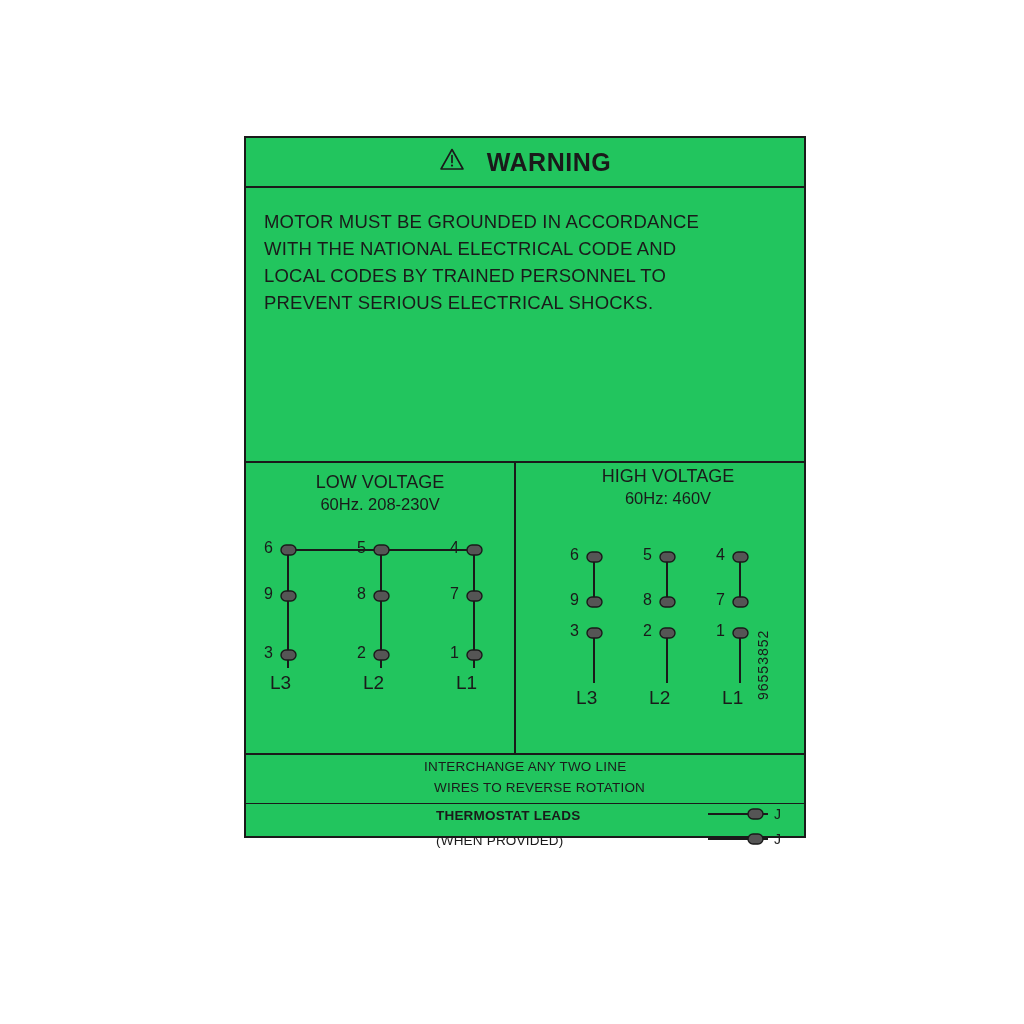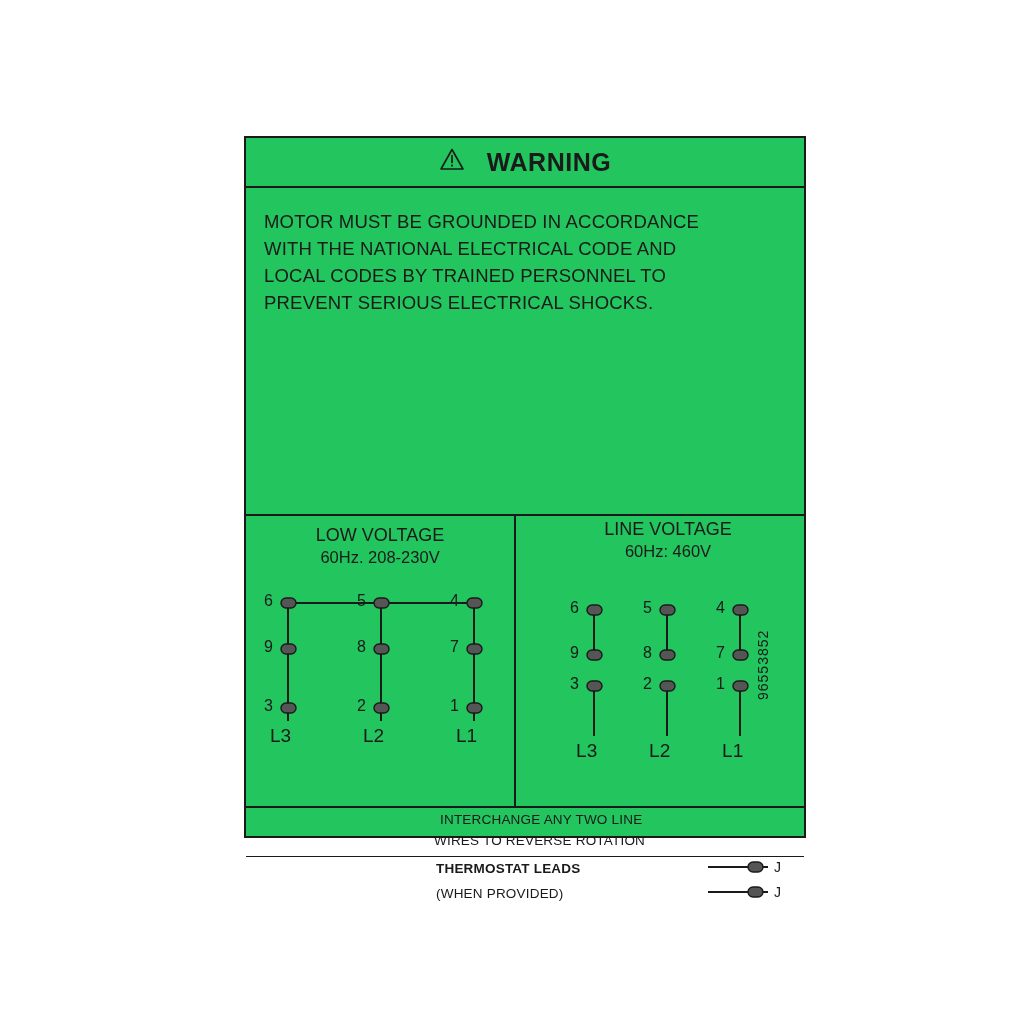--- a/index.html
+++ b/index.html
@@ -42,21 +42,21 @@
     font-weight: bold;
     letter-spacing: 0.5px;
   }
   .warn-tri {
     display: block;
   }
 
   
   .warn-body {
     padding: 20px 18px 10px 18px;
-    height: 328px;
+    height: 275px;
     box-sizing: border-box;
     border-bottom: 2px solid #1a1a1a;
   }
   .warn-body p {
     margin: 0;
     font-size: 18.5px;
     line-height: 27px;
     letter-spacing: 0.2px;
   }
   .warn-gap {
@@ -190,21 +190,21 @@
       <div style="position:absolute;left:18px;top:181px;font-size:16px">3</div>
       <div style="position:absolute;left:111px;top:181px;font-size:16px">2</div>
       <div style="position:absolute;left:204px;top:181px;font-size:16px">1</div>
 
       <div style="position:absolute;left:24px;top:209px;font-size:19px">L3</div>
       <div style="position:absolute;left:117px;top:209px;font-size:19px">L2</div>
       <div style="position:absolute;left:210px;top:209px;font-size:19px">L1</div>
     </div>
 
     <div class="diag-cell diag-right">
-      <div class="diag-title" style="margin-top:2px">LINE VOLTAGE</div>
+      <div class="diag-title" style="margin-top:2px">HIGH VOLTAGE</div>
       <div class="diag-sub">60Hz: 460V</div>
 
       <svg class="wire-svg" width="280" height="292">
 
         <line x1="62" y1="94" x2="62" y2="139" stroke="#1a1a1a" stroke-width="2"></line>
 
         <line x1="62" y1="165" x2="62" y2="220" stroke="#1a1a1a" stroke-width="2"></line>
 
         <line x1="135" y1="94" x2="135" y2="139" stroke="#1a1a1a" stroke-width="2"></line>
         <line x1="135" y1="165" x2="135" y2="220" stroke="#1a1a1a" stroke-width="2"></line>
@@ -237,21 +237,21 @@
       <div style="position:absolute;left:111px;top:159px;font-size:16px">2</div>
       <div style="position:absolute;left:184px;top:159px;font-size:16px">1</div>
 
       <div style="position:absolute;left:44px;top:224px;font-size:19px">L3</div>
       <div style="position:absolute;left:117px;top:224px;font-size:19px">L2</div>
       <div style="position:absolute;left:190px;top:224px;font-size:19px">L1</div>
     </div>
   </div>
 
   <div class="note-row1">
-    <div class="note-line" style="left:194px;top:4px;">INTERCHANGE ANY TWO LINE</div>
+    <div class="note-line" style="left:178px;top:4px;">INTERCHANGE ANY TWO LINE</div>
     <div class="note-line" style="left:188px;top:25px;">WIRES TO  REVERSE ROTATION</div>
   </div>
 
   <div class="note-row2">
     <div class="note-line" style="left:190px;top:4px;font-weight:bold;">THERMOSTAT LEADS</div>
     <div class="note-line" style="left:190px;top:29px;">(WHEN PROVIDED)</div>
 
     <svg style="position:absolute;left:0;top:0;" width="558" height="53">
       <line x1="462" y1="10" x2="522" y2="10" stroke="#1a1a1a" stroke-width="2"></line>
       <rect x="502" y="5" width="15" height="10" rx="5" fill="#555" stroke="#1a1a1a" stroke-width="1.4"></rect>

